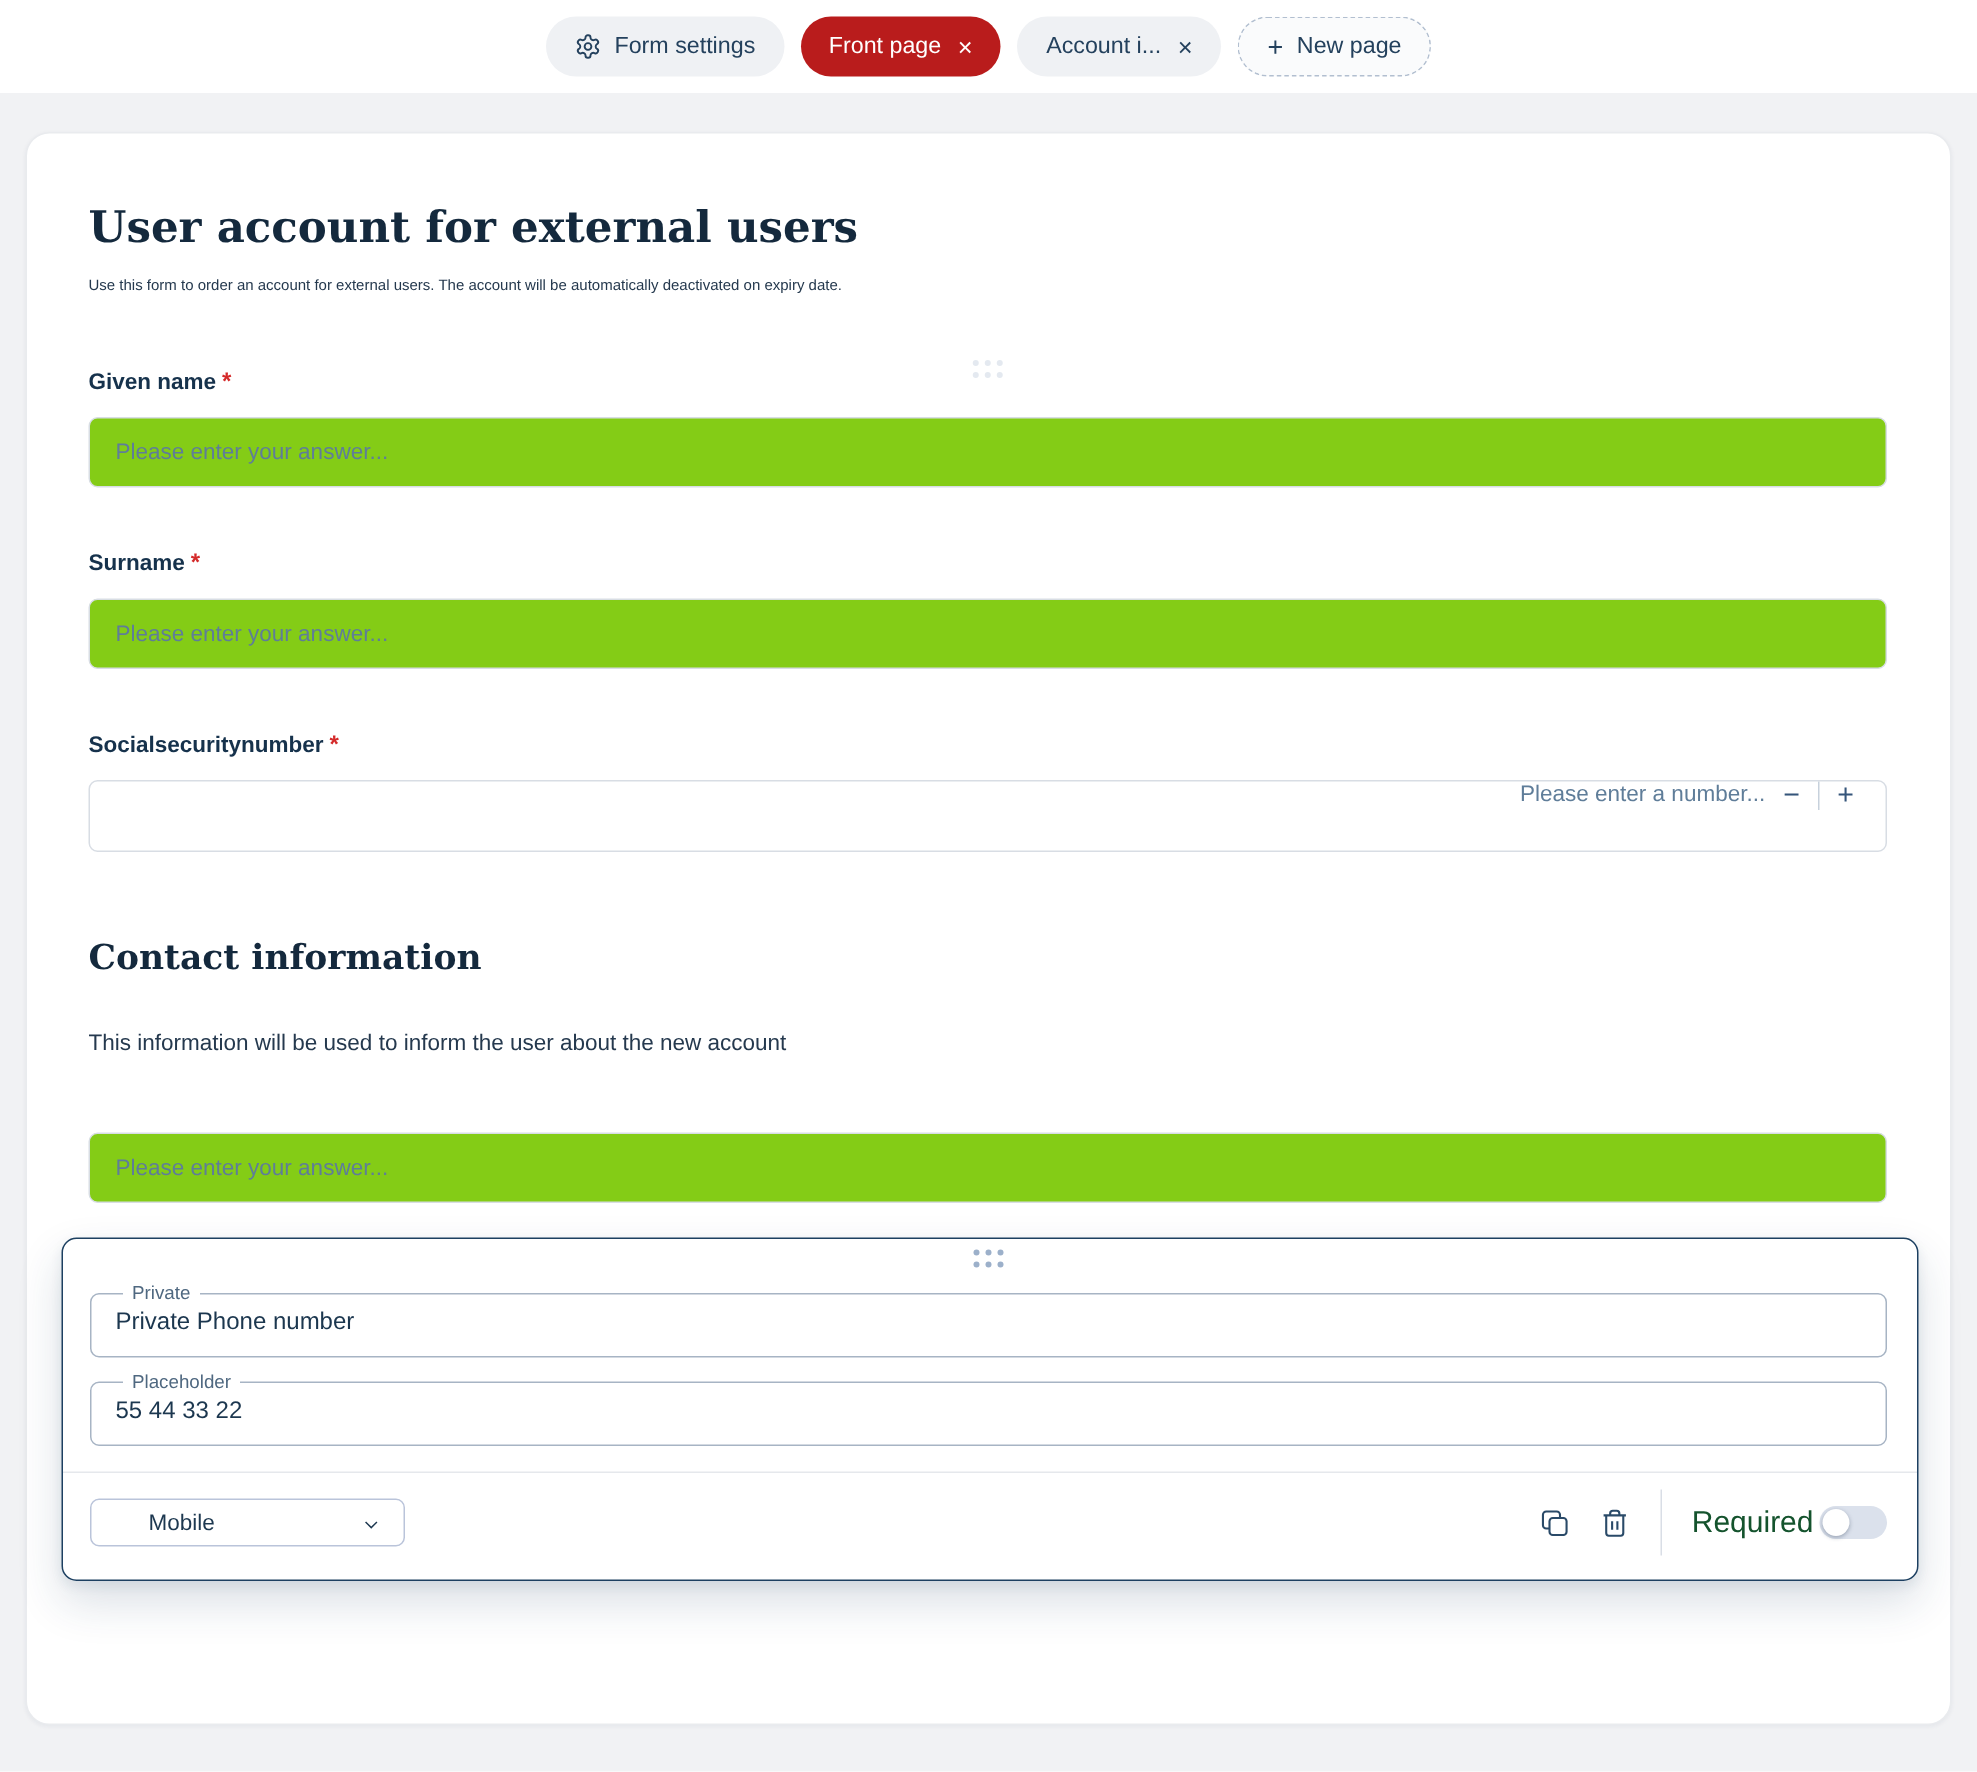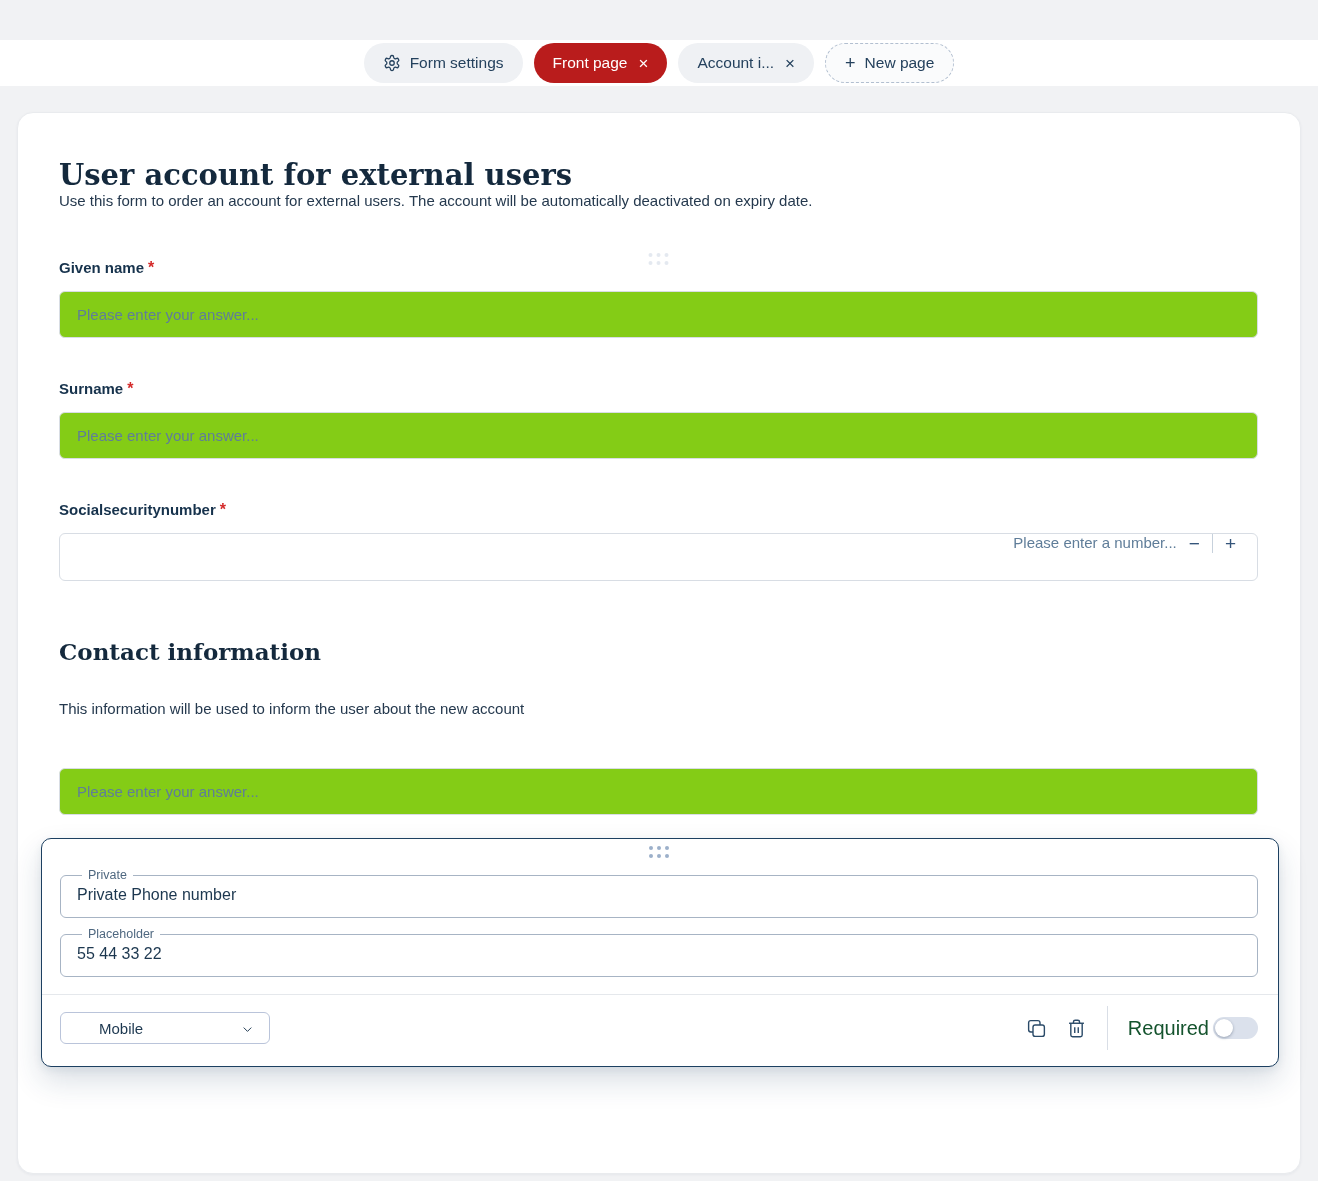--- a/index.html
+++ b/index.html
@@ -5,22 +5,22 @@
   * { box-sizing: border-box; margin: 0; padding: 0; }
   html,body { width:1318px; height:1181px; }
   body {
     background:#f1f2f4;
     font-family:"Liberation Sans", sans-serif;
     color:#22405c;
     overflow:hidden;
   }
   
   .topbar {
-    height:46px; background:#ffffff;
-    display:flex; align-items:center; justify-content:center; gap:11px;margin-top:40px;
+    height:62px; background:#ffffff;
+    display:flex; align-items:center; justify-content:center; gap:11px;
   }
   .pill {
     height:40px; border-radius:20px; background:#eff1f4;
     display:flex; align-items:center; gap:9px; padding:0 19px;
     font-size:15.5px; color:#24415d; cursor:pointer; border:none;
     font-family:"Liberation Sans", sans-serif;
   }
   .pill .gear-svg { width:18px; height:18px; stroke:#24415d; fill:none; stroke-width:1.7; }
   .pill.active { background:#b91c1c; color:#ffffff; }
   .pill .close-x { font-size:17px; line-height:1; margin-left:2px; cursor:pointer; }
@@ -38,21 +38,21 @@
     border:1px solid #e9ebee;
     border-radius:16px;
     box-shadow:0 1px 3px rgba(20,40,70,0.05);
     padding:45px 42px 0 41px;
     position:relative;
   }
   .page-title {
     font-family:"DejaVu Serif", serif;
     font-size:29px; font-weight:700; color:#14293d;
   }
-  .page-desc { font-size:15px; color:#25394e; }
+  .page-desc { margin-top:17px; font-size:10px; color:#25394e; }
 
   .field-group { position:relative; }
   .fg-1 { margin-top:50px; }
   .fg-2 { margin-top:42px; }
   .fg-3 { margin-top:42px; }
 
   .drag-dots {
     display:grid; grid-template-columns:repeat(3,5px); grid-auto-rows:5px; gap:3px;
     width:21px;
   }

